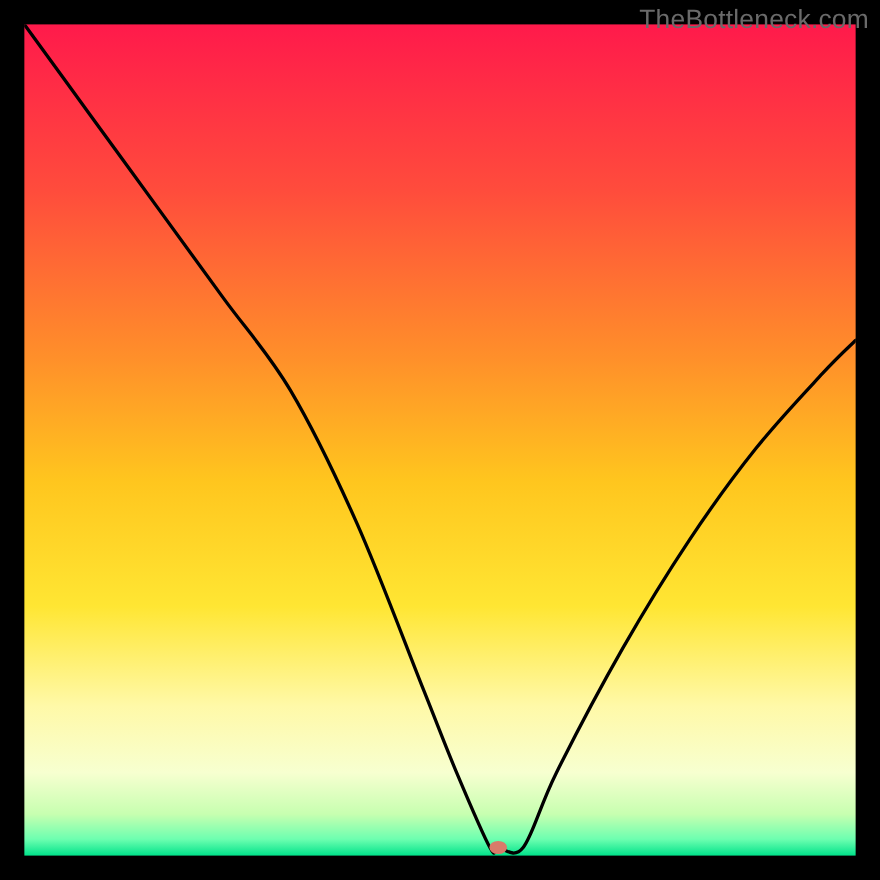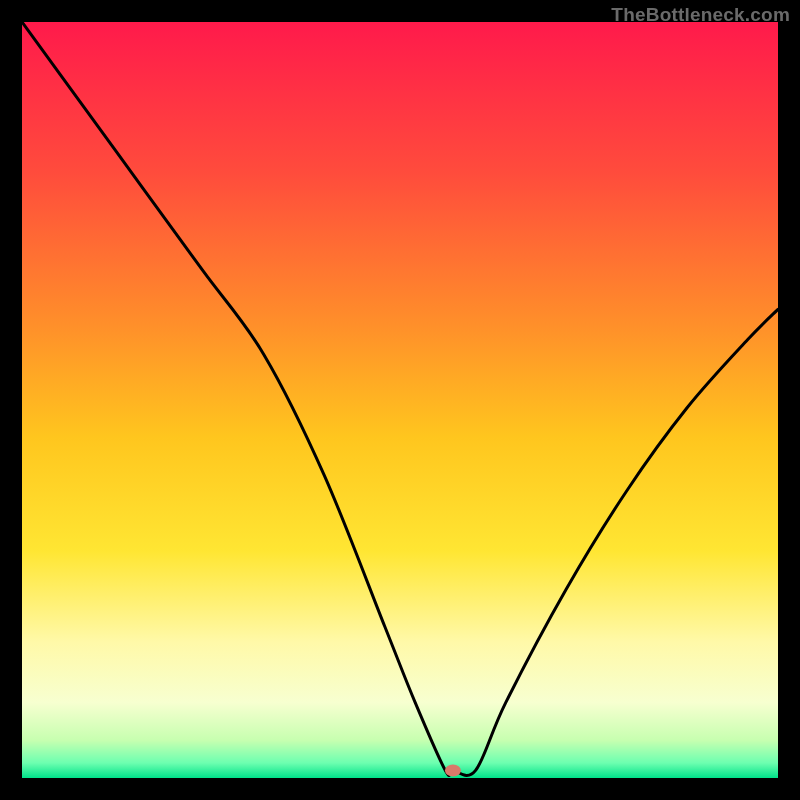--- a/index.html
+++ b/index.html
@@ -9,22 +9,22 @@
     height: 800px;
     background: #000;
     position: relative;
     font-family: Arial, sans-serif;
   }
   .watermark {
     position: absolute;
     top: 4px;
     right: 10px;
     color: #6a6a6a;
-    font-size: 19px;
-    font-weight: bold;
+    font-size: 24px;
+    font-weight: normal;
     letter-spacing: 0.2px;
     z-index: 10;
   }
   .plot-area {
     position: absolute;
     left: 22px;
     top: 22px;
     width: 756px;
     height: 756px;
   }

